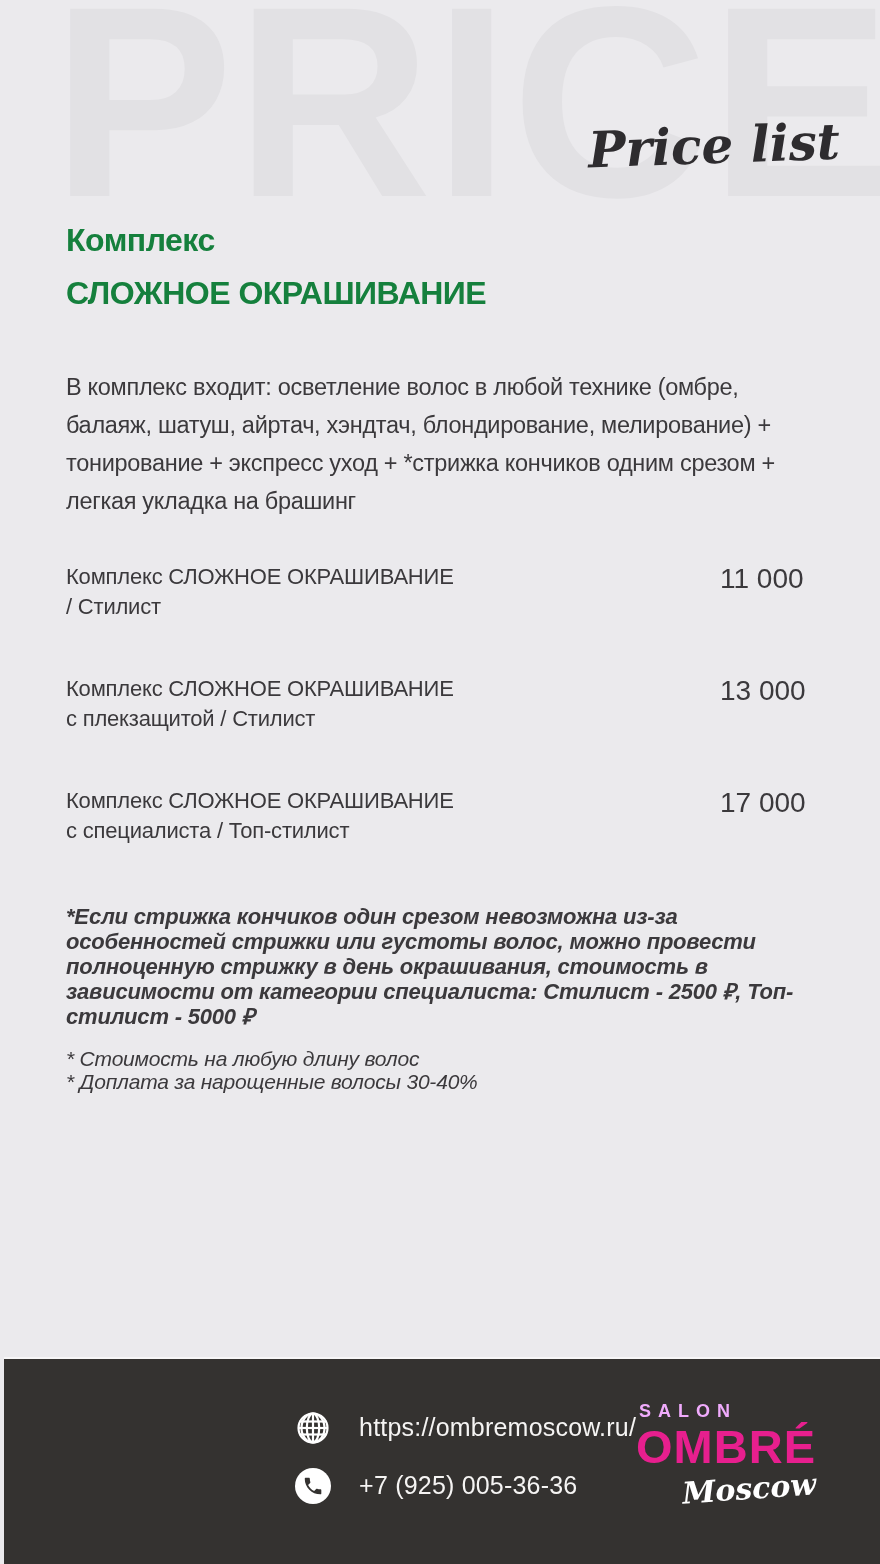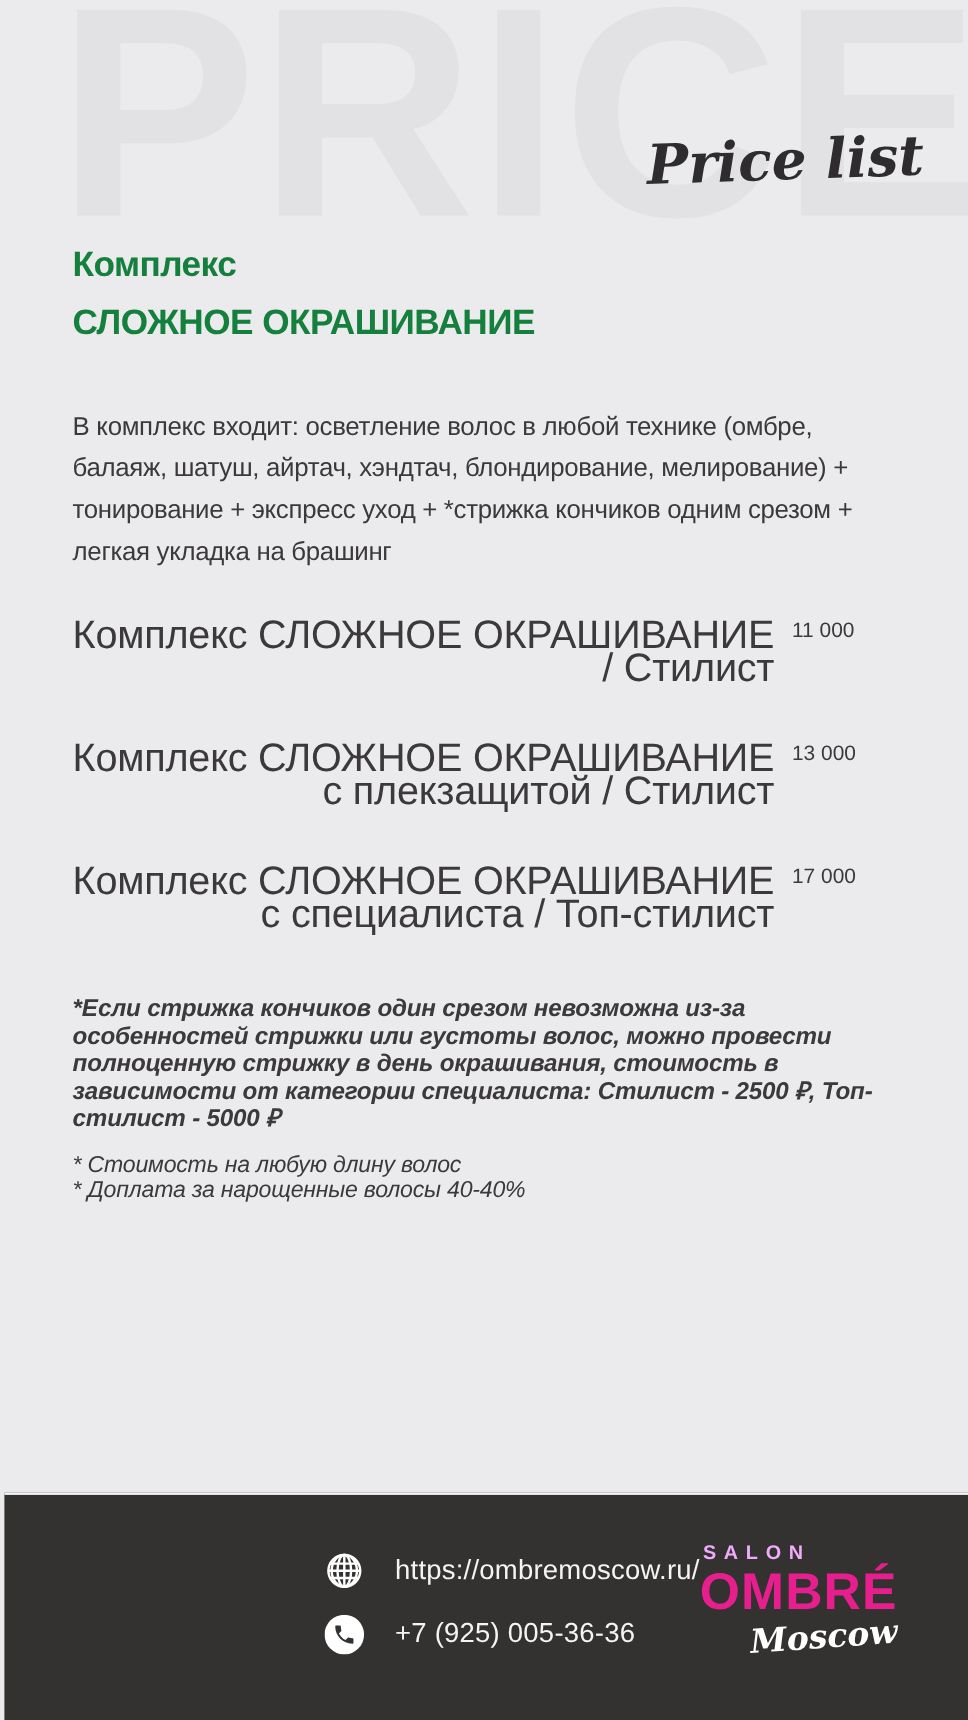--- a/index.html
+++ b/index.html
@@ -54,24 +54,24 @@
     line-height:38px;
     letter-spacing:-0.3px;
   }
   .items{margin-top:42px;}
   .item{
     display:flex;
     justify-content:space-between;
     align-items:flex-start;
     margin-bottom:52px;
   }
-  .item-title{font-size:36px;line-height:30px;letter-spacing:-0.2px;text-align:right;}
+  .item-title{font-size:22px;line-height:30px;letter-spacing:-0.2px;}
   .item-title span{display:block;}
   .item-price{
-    font-size:19px;
+    font-size:28px;
     min-width:100px;
     text-align:left;
     padding-top:1px;
     flex:none;
   }
   .footnote-main{
     margin:58px 0 0 0;
     font-style:italic;
     font-size:22px;
     line-height:25px;
@@ -181,21 +181,21 @@
           <span>с специалиста / Топ-стилист</span>
         </div>
         <div class="item-price">17 000</div>
       </div>
 
     </div>
 
     <p class="footnote-main">*Если стрижка кончиков один срезом невозможна из-за особенностей стрижки или густоты волос, можно провести полноценную стрижку в день окрашивания, стоимость в зависимости от категории специалиста: Стилист - 2500 ₽, Топ-стилист - 5000 ₽</p>
 
     <p class="footnote first">* Стоимость на любую длину волос</p>
-    <p class="footnote">* Доплата за нарощенные волосы 40-40%</p>
+    <p class="footnote">* Доплата за нарощенные волосы 30-40%</p>
 
   </div>
 
   <div class="footer">
 
     <div class="contact">
 
       <div class="contact-row">
         <svg class="contact-icon" viewBox="0 0 36 36">
           <g fill="none" stroke="#ffffff" stroke-width="2.2">

